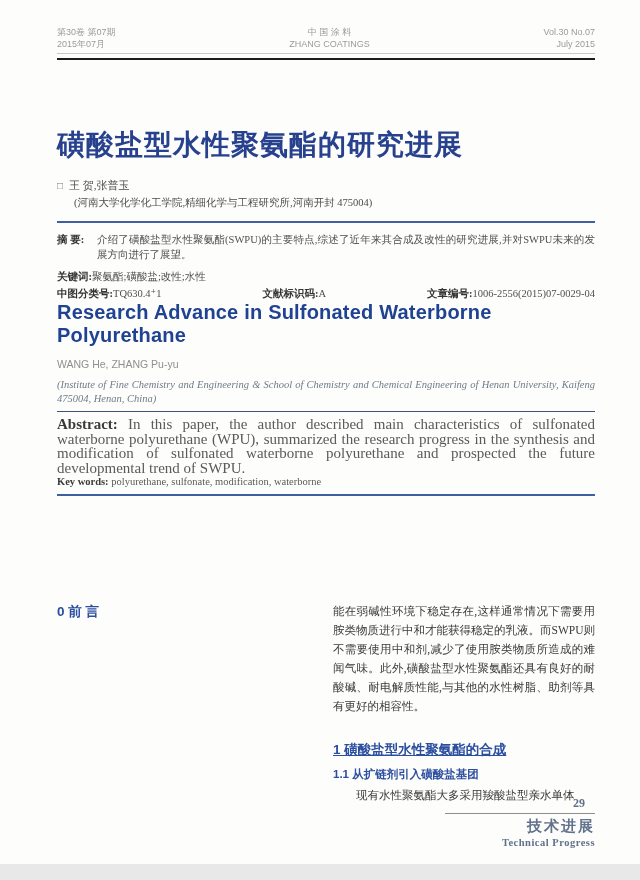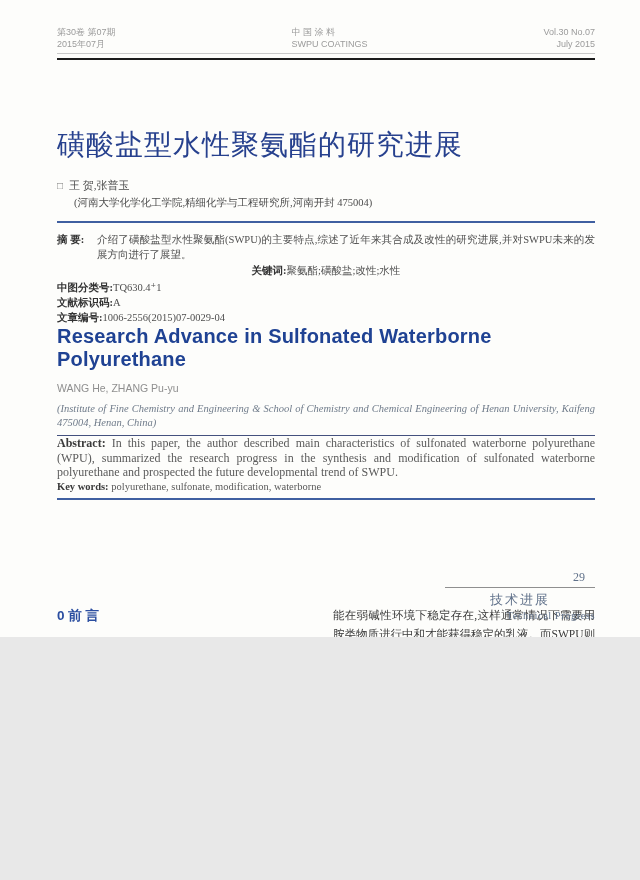--- a/index.html
+++ b/index.html
@@ -1,102 +1,102 @@
 <!DOCTYPE html>
 <html><head>
 <meta charset="utf-8">
 <style>
   * { margin:0; padding:0; box-sizing:border-box; }
   html,body { background:#e8e8e8; }
   .page {
     position:relative;
-    width:640px; height:637px;
+    width:640px; height:864px;
     margin:0 auto;
     background:#fdfdfb;
     overflow:hidden;
     font-family:"Liberation Serif","DejaVu Serif",serif;
     color:#3c3c3c;
   }
   .content { padding:0 45px 0 57px; }
 
   
   .jheader { display:flex; justify-content:space-between; margin-top:26px;
              font-family:"Liberation Sans","DejaVu Sans",sans-serif;
              font-size:9px; line-height:12px; color:#9b9b9b; }
   .jheader .col { white-space:nowrap; }
-  .jheader .col.center { text-align:left; }
+  .jheader .col.center { text-align:center; }
   .jheader .col.right  { text-align:right; }
   .rule-thin  { border-top:1px solid #c9c9c9; margin-top:3px; }
   .doi { margin-top:4px; font-size:9.5px; color:#2a2a2a; letter-spacing:0.2px; }
   .rule-black { border-top:2px solid #1c1c1c; margin-top:4px; }
 
   
   .title-cn { margin-top:66px; font-family:"Liberation Sans","DejaVu Sans",sans-serif;
-              font-size:28px; font-weight:normal; color:#27418e; letter-spacing:1px; }
+              font-size:28px; font-weight:bold; color:#27418e; letter-spacing:1px; }
   .authors-cn { margin-top:14px; font-size:11px; color:#4c4c4c; }
   .authors-cn .marker { color:#7a7a7a; margin-right:6px; font-size:10px; }
   .affil-cn { margin-top:3px; padding-left:17px; font-size:10.5px; color:#4c4c4c; }
   .rule-navy { border-top:2px solid #3f5fa0; margin-top:11px; }
 
   
   .meta-cn { margin-top:9px; font-size:10.5px; line-height:15px; color:#4f4f4f; }
   .hang { position:relative; padding-left:40px; text-align:justify; }
   .hang .lbl { position:absolute; left:0; top:0; font-weight:bold; color:#333; }
-  .kw-line { margin-top:1px;text-align:center; }
+  .kw-line { margin-top:7px; }
   .kw-line .lbl2 { font-weight:bold; color:#333; }
   .info-row { display:flex; justify-content:space-between; margin-top:2px;
-              font-size:10.5px; color:#4f4f4f;flex-direction:column; }
+              font-size:10.5px; color:#4f4f4f; }
   .info-row b { font-weight:bold; color:#333; }
 
   
   .title-en { font-family:"Liberation Sans","DejaVu Sans",sans-serif;
               font-size:20px; font-weight:bold; color:#1f4293; letter-spacing:0.2px; }
   .authors-en { margin-top:11px; font-family:"Liberation Sans","DejaVu Sans",sans-serif;
                 font-size:10.5px; color:#8f8f8f; }
   .affil-en { margin-top:8px; font-style:italic; font-size:10.5px; line-height:14px;
               color:#6f7b8a; text-align:justify; }
   .rule-dark { border-top:1.5px solid #44517e; margin-top:5px; }
-  .abstract-en { font-size:12px; line-height:14.5px; color:#5a5a5a;
+  .abstract-en { margin-top:5px; font-size:15px; line-height:14.5px; color:#5a5a5a;
                  text-align:justify; }
   .abstract-en .lbl2, .kw-en .lbl2 { font-weight:bold; color:#3a3a3a; }
   .kw-en { font-size:10.5px; line-height:14.5px; color:#5a5a5a; }
   .rule-navy2 { border-top:2px solid #3f5fa0; margin-top:4px; }
 
   
   .columns { display:flex; gap:14px; margin-top:106px; }
   .colm { flex:1; font-size:11.5px; line-height:19px; text-align:justify; color:#3a3a3a; }
   .h-sec { font-family:"Liberation Sans","DejaVu Sans",sans-serif;
            font-size:13.5px; font-weight:bold; color:#2b4ea0; margin-bottom:7px; }
   .h-sub { font-family:"Liberation Sans","DejaVu Sans",sans-serif;
            font-size:11.5px; font-weight:bold; color:#2b4ea0; margin:6px 0 2px 0; }
   .indent { text-indent:2em; }
   .h-sec1 { margin-top:24px; margin-bottom:4px;text-decoration:underline; }
 
   
   .pfooter { position:absolute; right:45px; bottom:16px; width:150px; text-align:right;
-             color:#60718a; }
+             color:#60718a;font-weight:bold; }
   .pfooter .pageno { font-size:12px; margin-bottom:2px; padding-right:10px; }
   .pfooter .frule { border-top:1px solid #8f8f8f; margin-bottom:3px; }
-  .pfooter .col-cn { font-size:13px; letter-spacing:2px;text-align:center; }
+  .pfooter .col-cn { font-size:15px; letter-spacing:2px; }
   .pfooter .col-en { font-size:10.5px; letter-spacing:0.5px; margin-top:1px; }
 </style>
 </head>
 <body>
 
 <div class="page">
   <div class="content">
 
     <div class="jheader">
       <div class="col left">
         <div>第30卷 第07期</div>
         <div>2015年07月</div>
       </div>
       <div class="col center">
         <div>中 国 涂 料</div>
-        <div>SWPU COATINGS</div>
+        <div>ZHANG COATINGS</div>
       </div>
       <div class="col right">
         <div>Vol.30 No.07</div>
         <div>July 2015</div>
       </div>
     </div>
     <div class="rule-thin"></div>
     <div class="rule-black"></div>
 
     <h1 class="title-cn">磺酸盐型水性聚氨酯的研究进展</h1>

